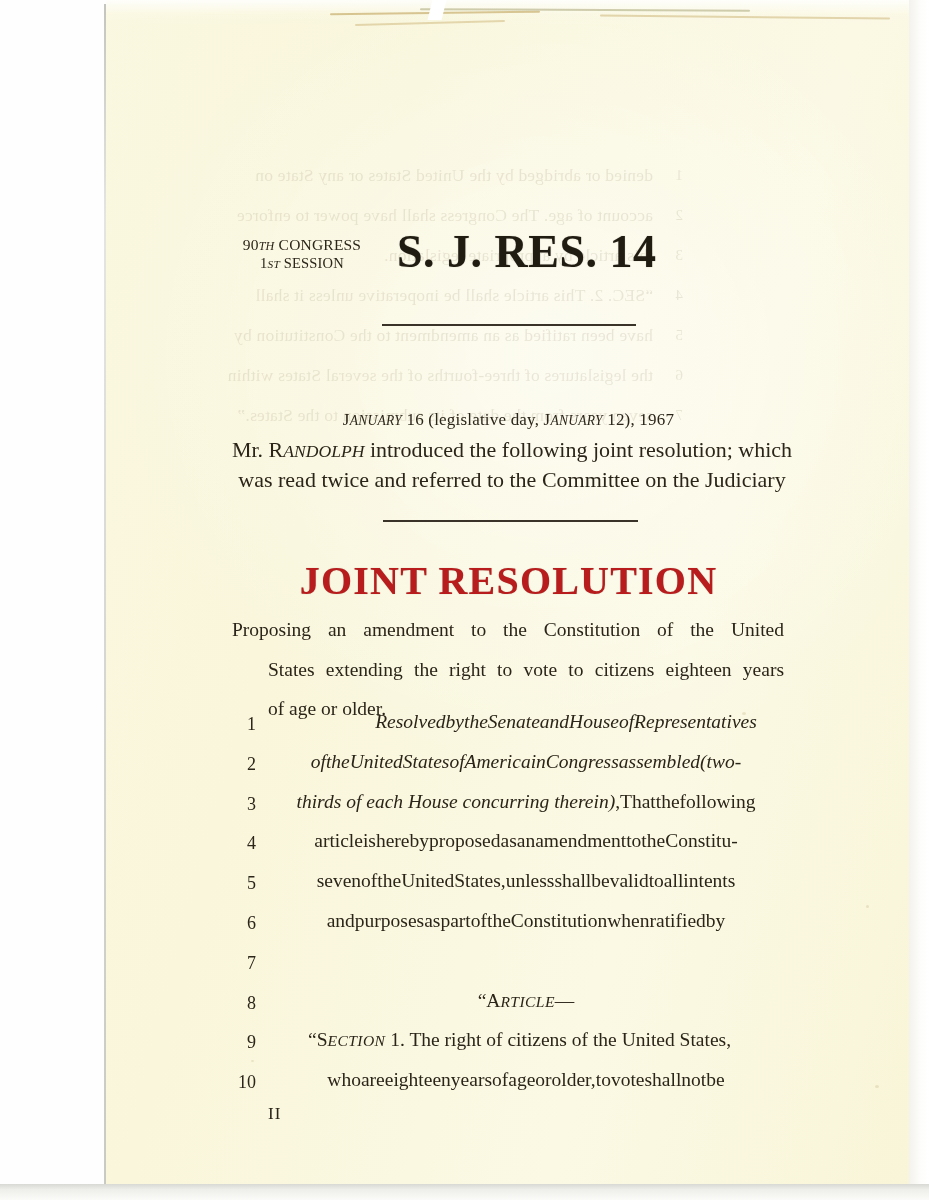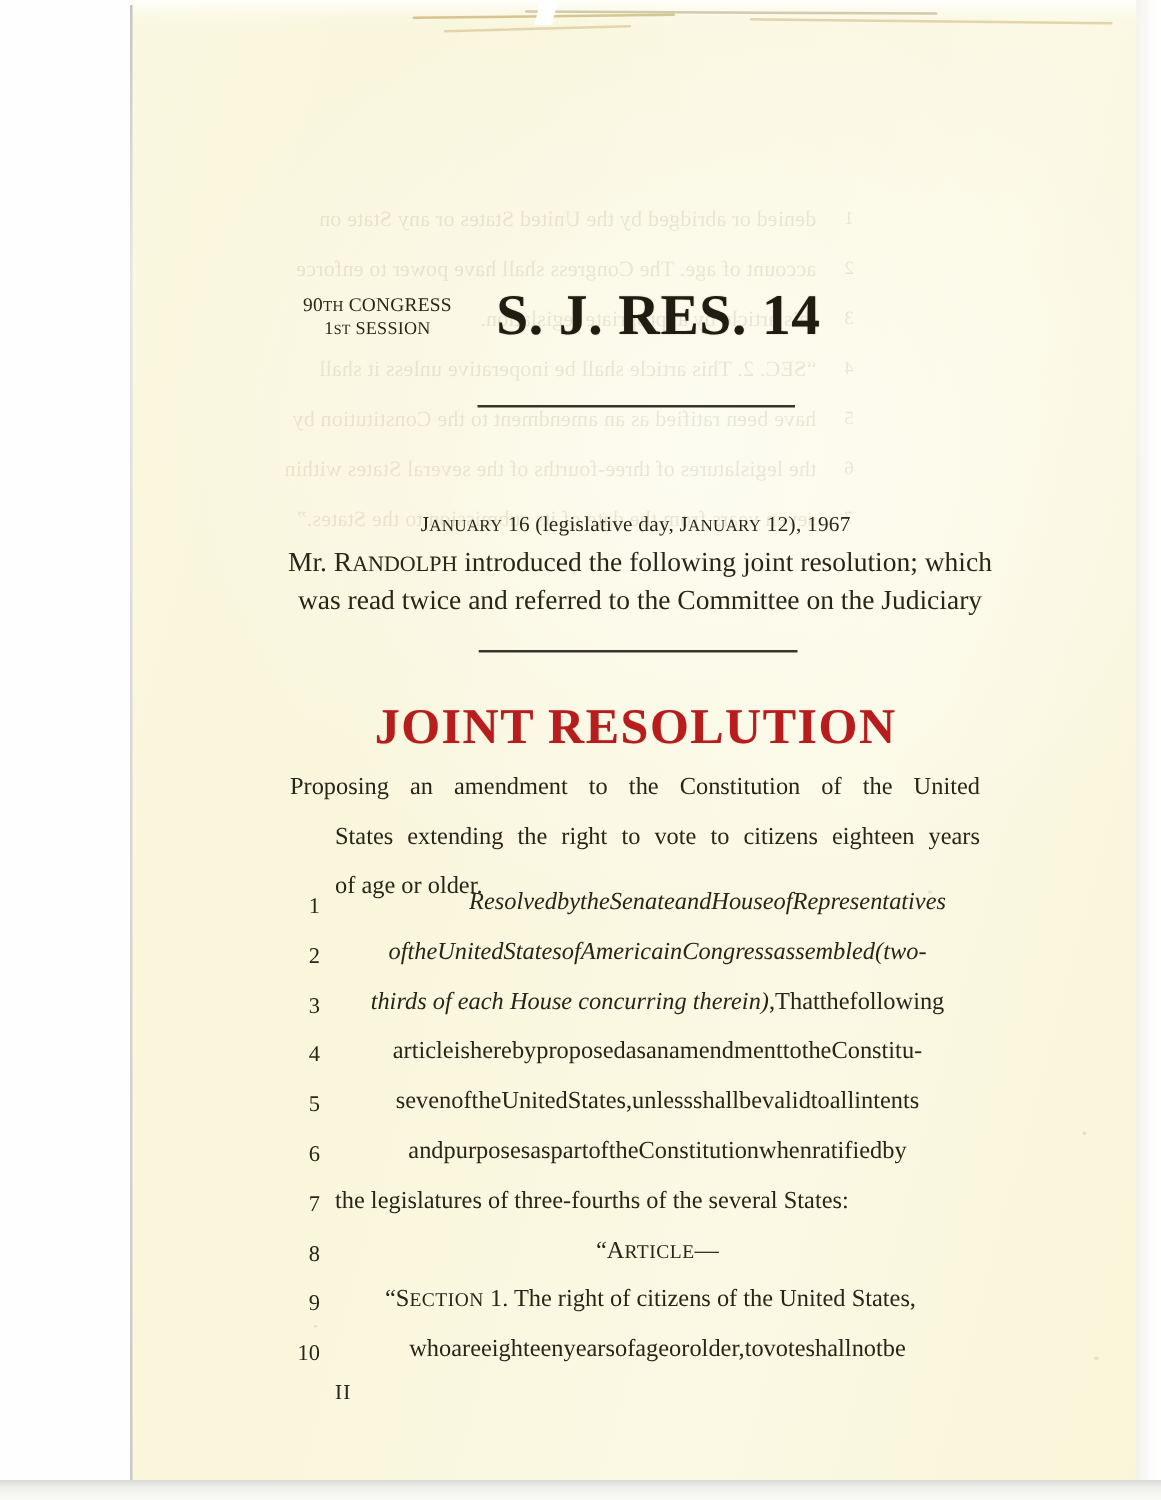--- a/index.html
+++ b/index.html
@@ -128,21 +128,21 @@
     position: absolute;
     left: 0px;
     top: 4px;
     width: 140px;
     text-align: center;
     line-height: 1.22;
     color: #2b2519;
   }
   .congress .l1 { font-size: 15.5px; letter-spacing: 0.2px; white-space: nowrap; }
   .congress .l2 { font-size: 14.5px; letter-spacing: 0.2px; white-space: nowrap; }
-  .sc { font-size: 0.78em; }
+  .sc { font-size: 0.78em; font-style: italic; }
 
   .billno {
     position: absolute;
     left: 148px;
     top: -7px;
     font-family: "Liberation Serif", "DejaVu Serif", serif;
     font-weight: bold;
     font-size: 46px;
     letter-spacing: 0.5px;
     color: #211c12;
@@ -447,21 +447,20 @@
           <span>of</span>
           <span>the</span>
           <span>Constitution</span>
           <span>when</span>
           <span>ratified</span>
           <span>by</span>
         </div>
       </div>
       <div class="bline">
         <div class="bnum">7</div>
-        <div class="btext">the legislatures of three-fourths of the several States:</div>
       </div>
       <div class="bline">
         <div class="bnum">8</div>
         <div class="btext center"><span>“A</span><span class="sc">RTICLE</span><span>—</span></div>
       </div>
       <div class="bline">
         <div class="bnum">9</div>
         <div class="btext indent-first"><span>“S</span><span class="sc">ECTION</span><span> 1. The right of citizens of the United States,</span></div>
       </div>
       <div class="bline">

